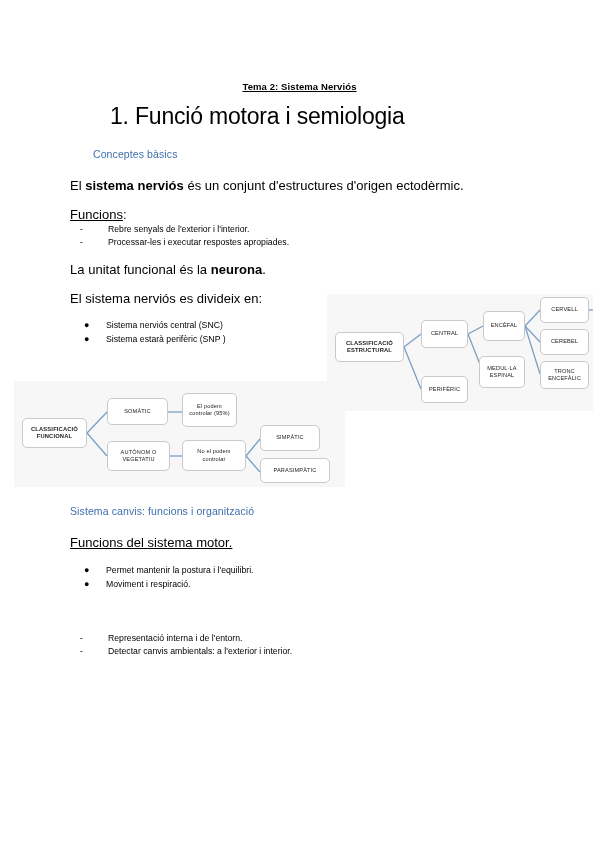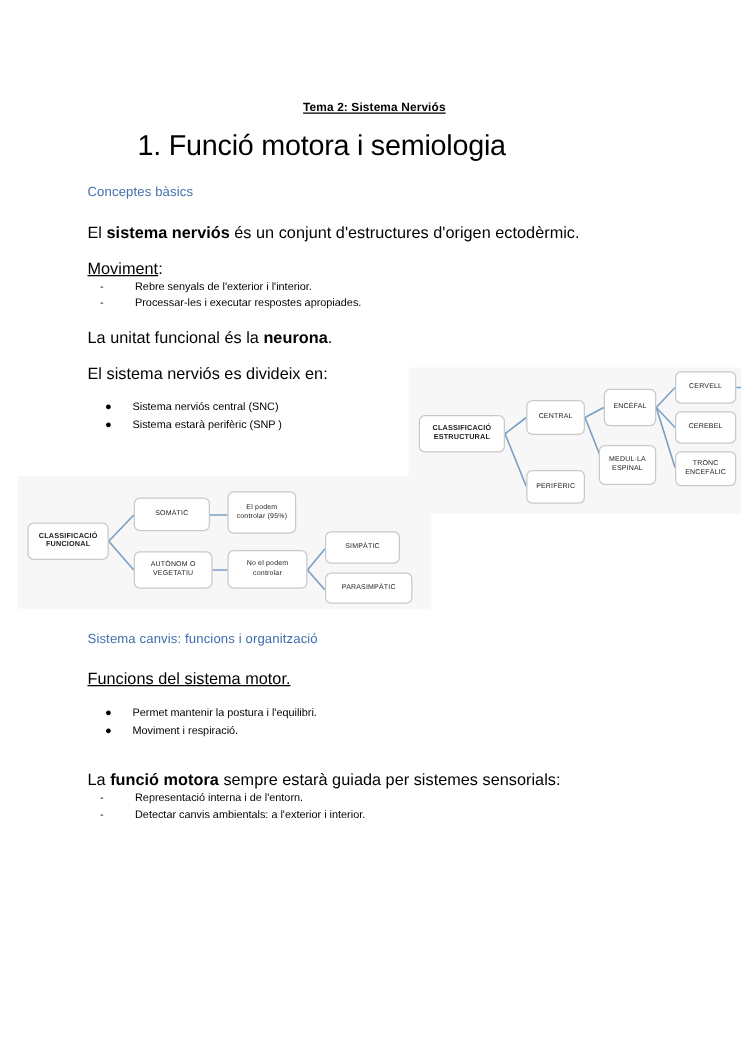--- a/index.html
+++ b/index.html
@@ -44,21 +44,21 @@
     letter-spacing: -0.2px;
     margin-left: 40px;
   }
   .h2 {
     position: absolute;
     left: 70px;
     font-size: 10.5px;
     color: #3f6fad;
     letter-spacing: 0.1px;
   }
-  .h2.c1 { top: 148px; }
+  .h2.c1 { top: 148px; margin-left: 23px; }
   .h2.c2 { top: 505px; }
 
   .para {
     position: absolute;
     left: 70px;
     font-size: 13px;
     line-height: 12px;
     letter-spacing: 0.02px;
     white-space: nowrap;
   }
@@ -148,21 +148,21 @@
 <div class="page">
 
   <div class="doc-title">Tema 2: Sistema Nerviós</div>
 
   <div class="h1">1. Funció motora i semiologia</div>
 
   <div class="h2 c1">Conceptes bàsics</div>
 
   <div class="para" style="top:180px;"><span>El </span><span class="b">sistema nerviós</span><span> és un conjunt d'estructures d'origen ectodèrmic.</span></div>
 
-  <div class="para" style="top:209px;"><span class="u">Moviment</span><span>:</span></div>
+  <div class="para" style="top:209px;"><span class="u">Funcions</span><span>:</span></div>
 
   <ul class="dash-list" style="top:223px; left:80px;">
     <li><span class="dash">-</span><span>Rebre senyals de l'exterior i l'interior.</span></li>
     <li><span class="dash">-</span><span>Processar-les i executar respostes apropiades.</span></li>
   </ul>
 
   <div class="para" style="top:264px;"><span>La unitat funcional és la </span><span class="b">neurona</span><span>.</span></div>
 
   <div class="para" style="top:293px;">El sistema nerviós es divideix en:</div>
 
@@ -218,20 +218,19 @@
 
   <div class="h2 c2">Sistema canvis: funcions i organització</div>
 
   <div class="para" style="top:537px;"><span class="u">Funcions del sistema motor.</span></div>
 
   <ul class="bullet-list" style="top:563px; left:84px;">
     <li><span class="bullet">●</span><span>Permet mantenir la postura i l'equilibri.</span></li>
     <li><span class="bullet">●</span><span>Moviment i respiració.</span></li>
   </ul>
 
-  <div class="para" style="top:618px;"><span>La </span><span class="b">funció motora</span><span> sempre estarà guiada per sistemes sensorials:</span></div>
 
   <ul class="dash-list" style="top:632px; left:80px;">
     <li><span class="dash">-</span><span>Representació interna i de l'entorn.</span></li>
     <li><span class="dash">-</span><span>Detectar canvis ambientals: a l'exterior i interior.</span></li>
   </ul>
 
 </div>
 
 </body></html>

